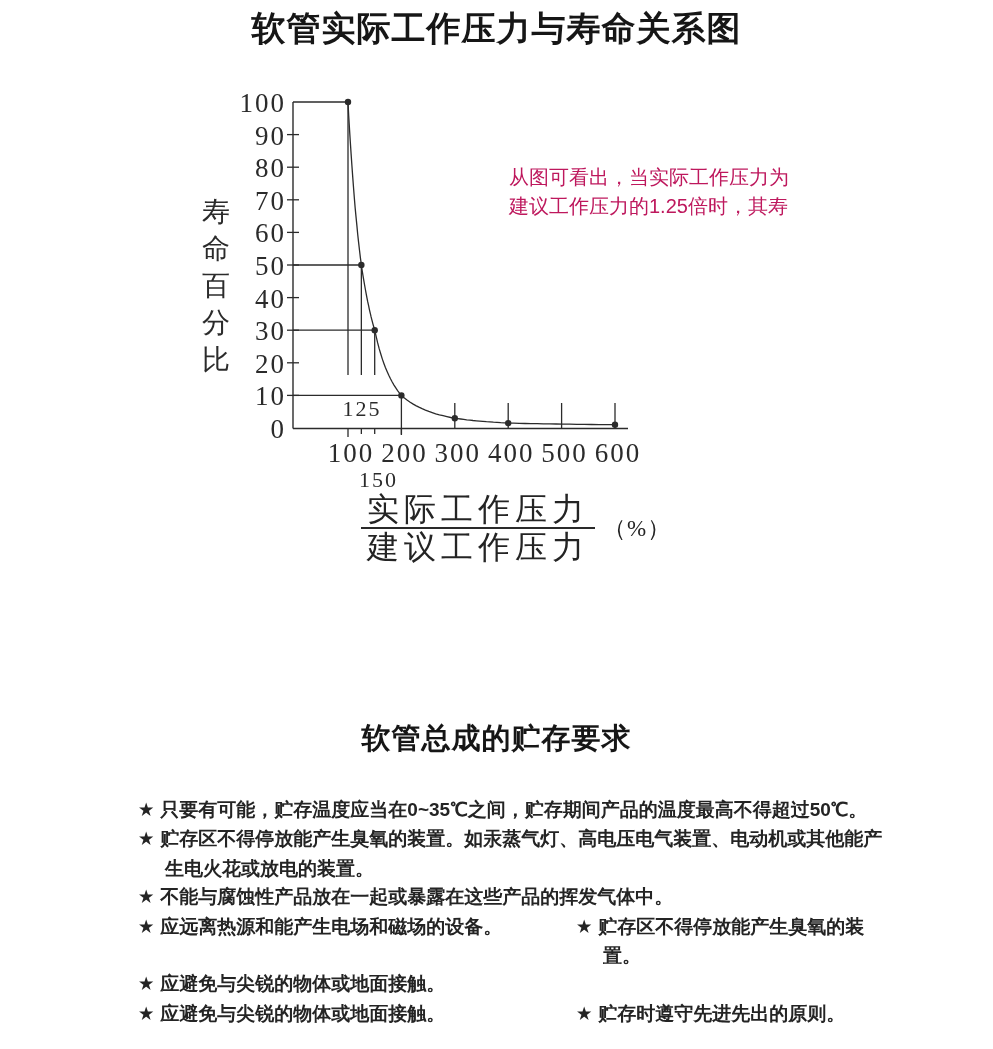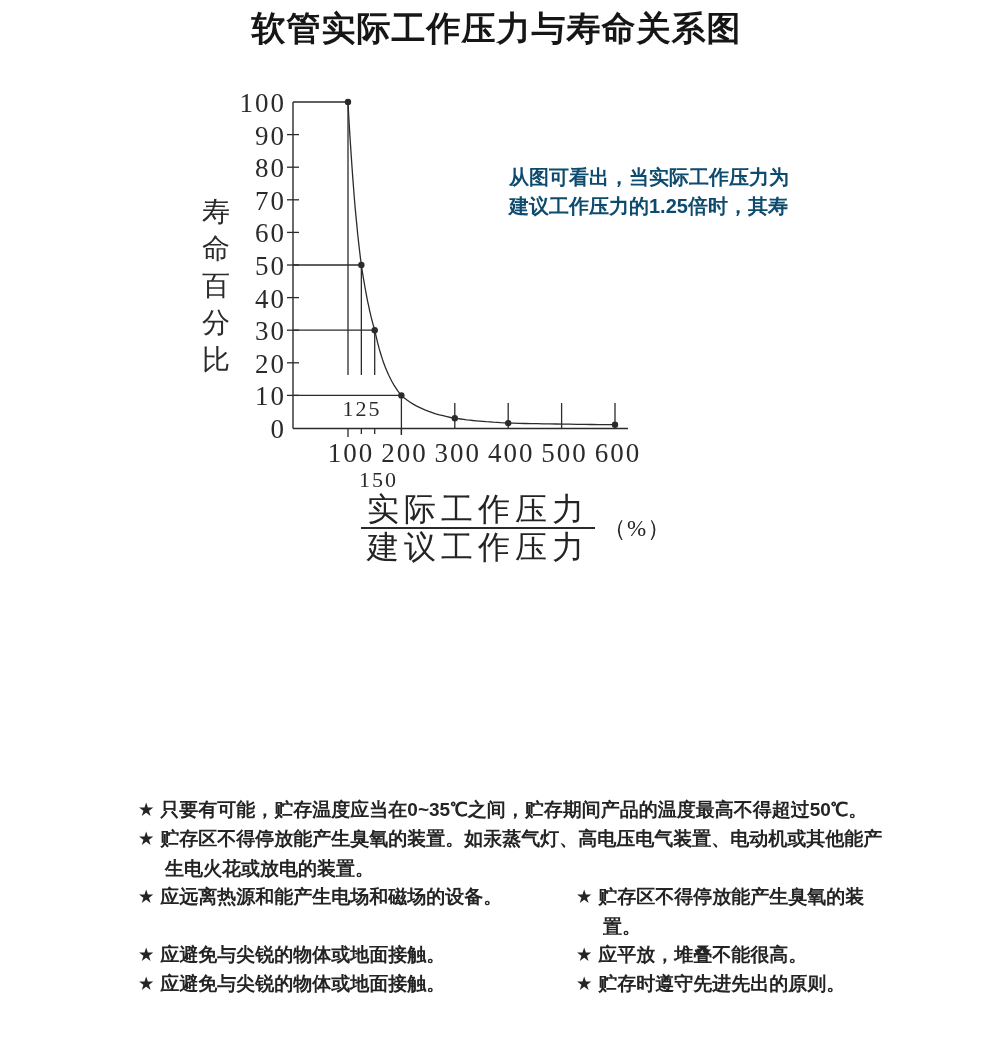--- a/index.html
+++ b/index.html
@@ -12,21 +12,21 @@
     text-align:center; font-size:34px; font-weight:800; letter-spacing:1px; color:#161616;
   }
   .chart-svg{ position:absolute; left:0; top:0; }
   .y-axis-title{
     position:absolute; left:200px; top:193px; width:32px;
     font-family:"Liberation Serif", serif; font-size:28px; color:#2b2b2b;
     line-height:37px; text-align:center;
   }
   .annotation{
     position:absolute; left:509px; top:163px;
-    font-size:20px; line-height:28.5px; font-weight:700; color:#0c4a6e;
+    font-size:20px; line-height:28.5px; font-weight:400; color:#be185d;
   }
   .x-axis-title{
     position:absolute; left:361px; top:491px; display:flex; align-items:center;
     font-family:"Liberation Serif", serif; color:#242424;
   }
   .frac{ text-align:center; }
   .frac .num,.frac .den{ font-size:32px; letter-spacing:5px; padding:0 6px; line-height:36px; white-space:nowrap; }
   .frac .bar{ border-top:2px solid #2a2a2a; height:0; }
   .x-axis-unit{ font-size:23px; margin-left:8px; letter-spacing:1px; white-space:nowrap; }
   .storage-title{
@@ -135,31 +135,32 @@
 
   <div class="x-axis-title">
     <div class="frac">
       <div class="num">实际工作压力</div>
       <div class="bar"></div>
       <div class="den">建议工作压力</div>
     </div>
     <div class="x-axis-unit">（%）</div>
   </div>
 
+  <h2 class="storage-title">软管总成的贮存要求</h2>
 
   <div class="bullets" id="bullets">
       <div class="row-full"><span class="star">★</span><span>只要有可能，贮存温度应当在0~35℃之间，贮存期间产品的温度最高不得超过50℃。</span></div>
       <div class="row-full"><span class="star">★</span><span>贮存区不得停放能产生臭氧的装置。如汞蒸气灯、高电压电气装置、电动机或其他能产生电火花或放电的装置。</span></div>
+      <div class="row-full"><span class="star">★</span><span>不能与腐蚀性产品放在一起或暴露在这些产品的挥发气体中。</span></div>
       <div class="row-pair">
         <div class="cell"><span class="star">★</span><span>应远离热源和能产生电场和磁场的设备。</span></div>
         <div class="cell"><span class="star">★</span><span>贮存区不得停放能产生臭氧的装置。</span></div>
       </div>
       <div class="row-pair">
         <div class="cell"><span class="star">★</span><span>应避免与尖锐的物体或地面接触。</span></div>
-        <div class="cell"><span class="star">★</span><span>应平放，堆叠不能很高。</span></div>
       </div>
       <div class="row-pair">
         <div class="cell"><span class="star">★</span><span>应避免与尖锐的物体或地面接触。</span></div>
         <div class="cell"><span class="star">★</span><span>贮存时遵守先进先出的原则。</span></div>
       </div>
     </div>
 
 </div>
 
 </body></html>

